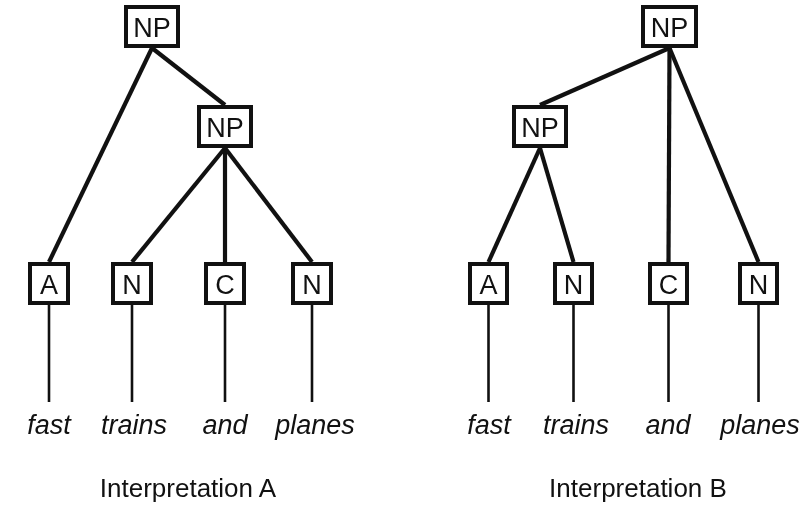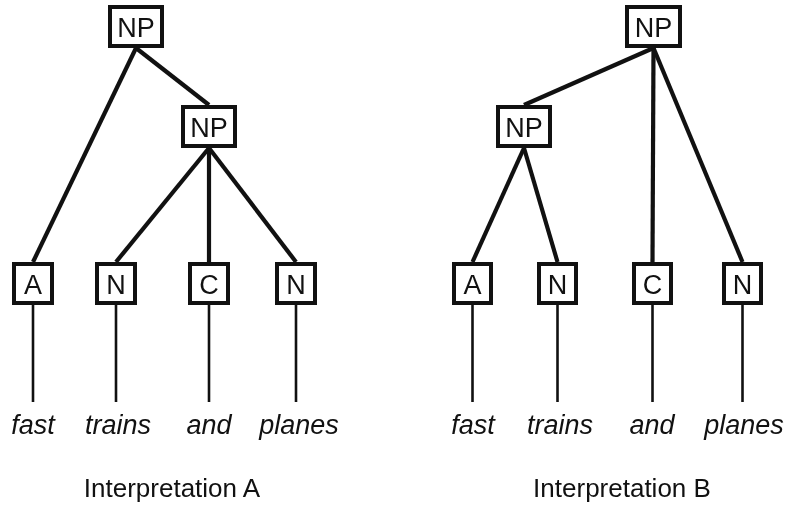--- a/index.html
+++ b/index.html
@@ -10,21 +10,21 @@
   }
   body {
     width: 800px;
     height: 513px;
     font-family: "Liberation Sans", sans-serif;
     overflow: hidden;
     position: relative;
   }
   #figure {
     position: absolute;
-    left: 0;
+    left: 16px;
     top: 0;
     width: 698px;
     height: 513px;
   }
   svg.tree-canvas {
     position: absolute;
     left: 0;
     top: 0;
     width: 800px;
     height: 513px;

